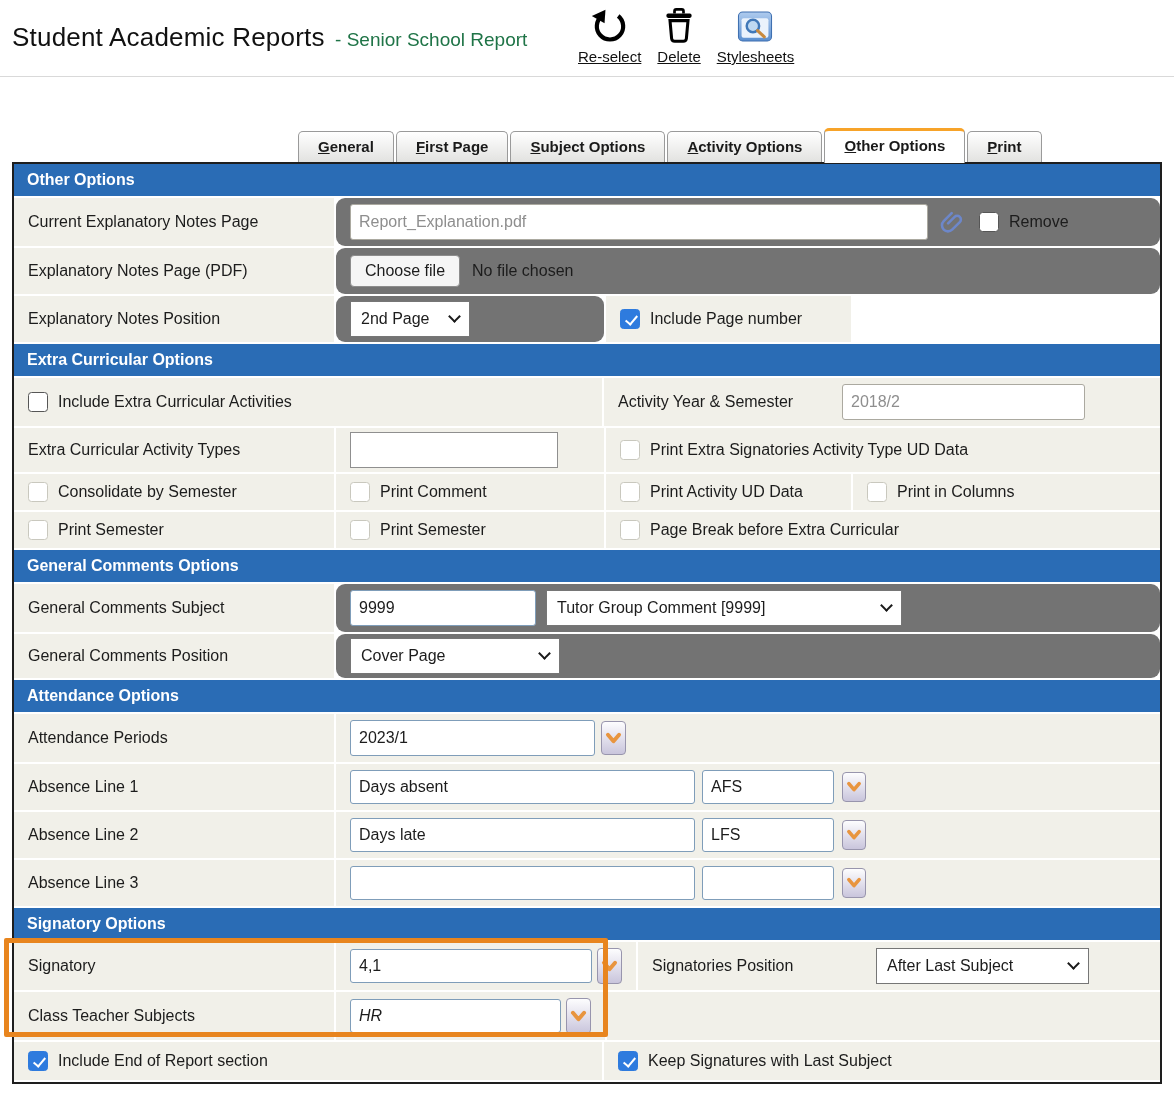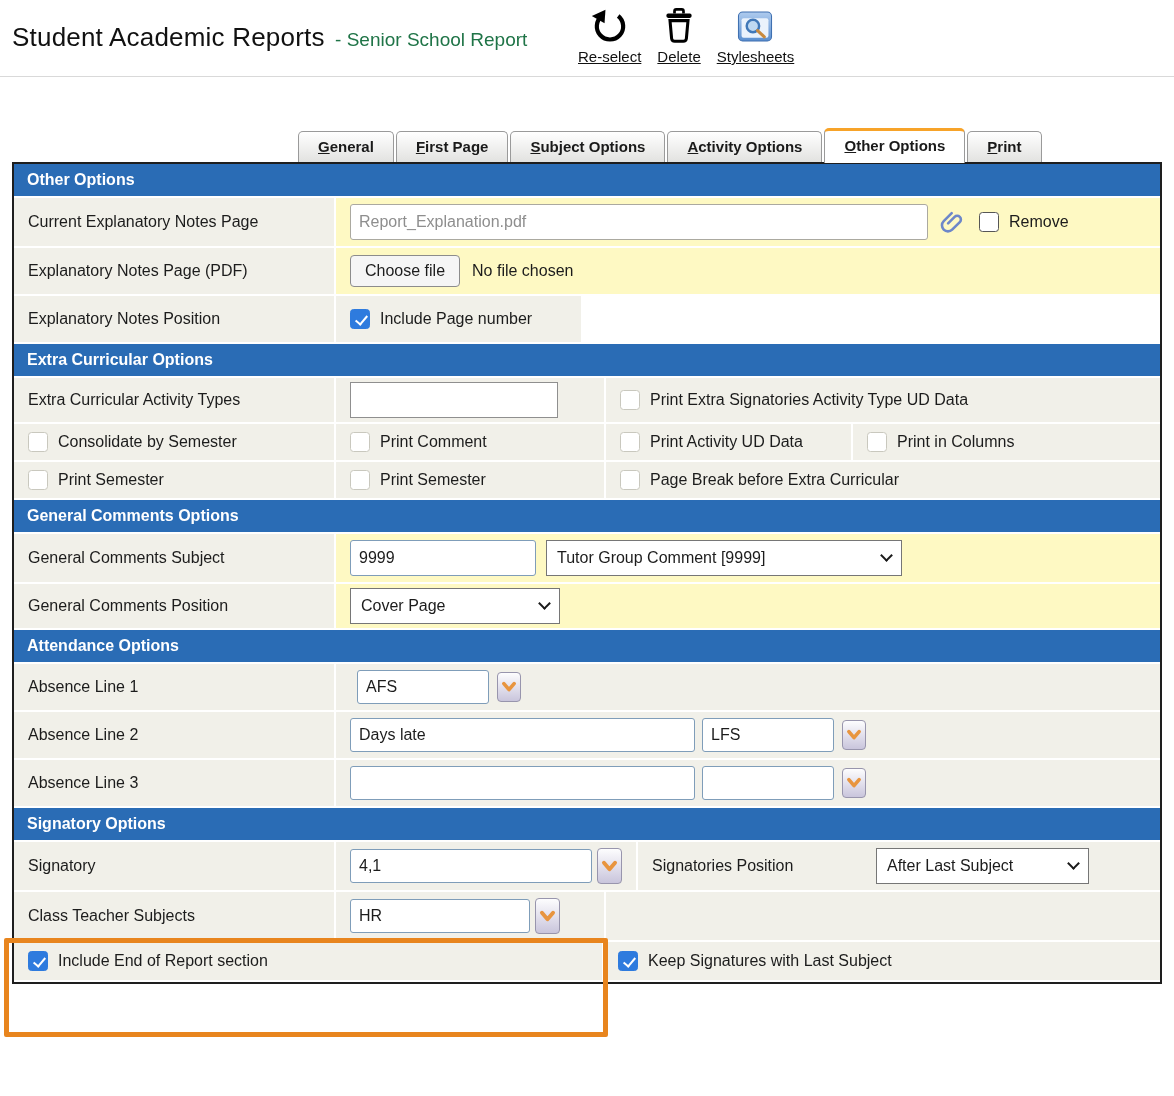--- a/index.html
+++ b/index.html
@@ -24,21 +24,21 @@
          margin-right:2px; color:#1a1a1a; cursor:pointer; white-space:nowrap; }
   .tab.active { background:#fff; border-top:3px solid #F7A329; padding-top:6px; padding-bottom:9px; position:relative; top:1px; }
   .tab u { text-decoration:underline; }
 
   
   .panel { margin:0 12px; border:2px solid #1e1e1e; background:#fff; padding-bottom:2px; }
   .sec { background:#2A6CB5; color:#fff; font-weight:bold; font-size:16px; padding:7px 13px; margin-top:2px; }
   .sec:first-child { margin-top:0; }
   .row { display:flex; gap:2px; margin-top:2px; }
   .cell { background:#F1F0E9; display:flex; align-items:center; padding:0 14px; font-size:16px; min-height:46px; }
-  .cell.lt { background:#fef9c3; }
+  .cell.lt { background:#737373;border-radius:9px; }
   .c-label { flex:0 0 320px; }
   .c-grow { flex:1 1 auto; }
   .h48 { min-height:48px; } .h44 { min-height:44px; } .h36 { min-height:36px; } .h38 { min-height:38px; }
 
   
   .ipt { background:#fff; border:1px solid #8f8f8f; height:34px; font-family:"Liberation Sans",sans-serif;
          font-size:16px; color:#1c1c1c; padding:0 8px; }
   .ipt.dis { color:#8e8e8e; border-color:#aba9a0; border-radius:3px; }
   .ipt.blue { border-color:#7f9db9; border-radius:3px; }
 
@@ -145,28 +145,44 @@
   <div class="row">
     <div class="cell c-label">Explanatory Notes Page (PDF)</div>
     <div class="cell c-grow lt">
       <button class="filebtn">Choose file</button>
       <span class="filestatus">No file chosen</span>
     </div>
   </div>
 
   <div class="row">
     <div class="cell c-label">Explanatory Notes Position</div>
+    <div class="cell lt" style="flex:0 0 268px;">
+      <div class="sel" style="width:120px;">
+        <span>2nd Page</span>
+        <span class="chev"></span>
+      </div>
+    </div>
     <div class="cell" style="flex:0 0 245px;">
       <span class="cb" data-checked="true"></span>
       <span class="cblbl">Include Page number</span>
     </div>
   </div>
 
   <div class="sec">Extra Curricular Options</div>
 
+  <div class="row">
+    <div class="cell h48" style="flex:0 0 588px;">
+      <span class="cb" data-checked="false"></span>
+      <span class="cblbl">Include Extra Curricular Activities</span>
+    </div>
+    <div class="cell c-grow h48">
+      <span style="flex:0 0 224px;">Activity Year &amp; Semester</span>
+      <input class="ipt dis" style="width: 243px; height: 36px;" disabled="" value="2018/2">
+    </div>
+  </div>
 
   <div class="row">
     <div class="cell c-label h44">Extra Curricular Activity Types</div>
     <div class="cell h44" style="flex:0 0 268px;">
       <input class="ipt" style="width: 208px; height: 36px;" value="">
     </div>
     <div class="cell c-grow h44">
       <span class="cb dim" data-checked="false"></span>
       <span class="cblbl">Print Extra Signatories Activity Type UD Data</span>
     </div>
@@ -224,24 +240,36 @@
     <div class="cell c-grow lt h44">
       <div class="sel" style="width:210px;">
         <span>Cover Page</span>
         <span class="chev"></span>
       </div>
     </div>
   </div>
 
   <div class="sec">Attendance Options</div>
 
+  <div class="row">
+    <div class="cell c-label h48">Attendance Periods</div>
+    <div class="cell c-grow h48">
+      <input class="ipt blue" style="width: 245px; height: 36px;" value="2023/1">
+      <span class="chevbtn" style="margin-left:6px;">
+        <svg width="17" height="13" viewBox="0 0 18 14">
+            <polyline points="3,3 9,10 15,3" fill="none" stroke="#E8953F" stroke-width="4.2" stroke-linecap="round" stroke-linejoin="round"></polyline>
+          </svg>
+      </span>
+    </div>
+  </div>
 
   <div class="row">
     <div class="cell c-label">Absence Line 1</div>
     <div class="cell c-grow">
+      <input class="ipt blue" style="width: 345px;" value="Days absent">
       <input class="ipt blue" style="width: 132px; margin-left: 7px;" value="AFS">
       <span class="chevbtn" style="margin-left:8px;height:30px;width:24px;">
         <svg width="16" height="12" viewBox="0 0 18 14">
             <polyline points="3,3 9,10 15,3" fill="none" stroke="#E8953F" stroke-width="4.2" stroke-linecap="round" stroke-linejoin="round"></polyline>
           </svg>
       </span>
     </div>
   </div>
 
   <div class="row">
@@ -287,21 +315,21 @@
       <div class="sel" style="width:213px;">
         <span>After Last Subject</span>
         <span class="chev"></span>
       </div>
     </div>
   </div>
 
   <div class="row">
     <div class="cell c-label h48">Class Teacher Subjects</div>
     <div class="cell h48" style="flex:0 0 268px;">
-      <input class="ipt blue" style="width: 180px;" value="HR">
+      <input class="ipt blue" style="width: 211px; font-style: italic;" value="HR">
       <span class="chevbtn" style="margin-left:5px;height:36px;">
         <svg width="17" height="13" viewBox="0 0 18 14">
             <polyline points="3,3 9,10 15,3" fill="none" stroke="#E8953F" stroke-width="4.2" stroke-linecap="round" stroke-linejoin="round"></polyline>
           </svg>
       </span>
     </div>
     <div class="cell c-grow h48"></div>
   </div>
 
   <div class="row">

